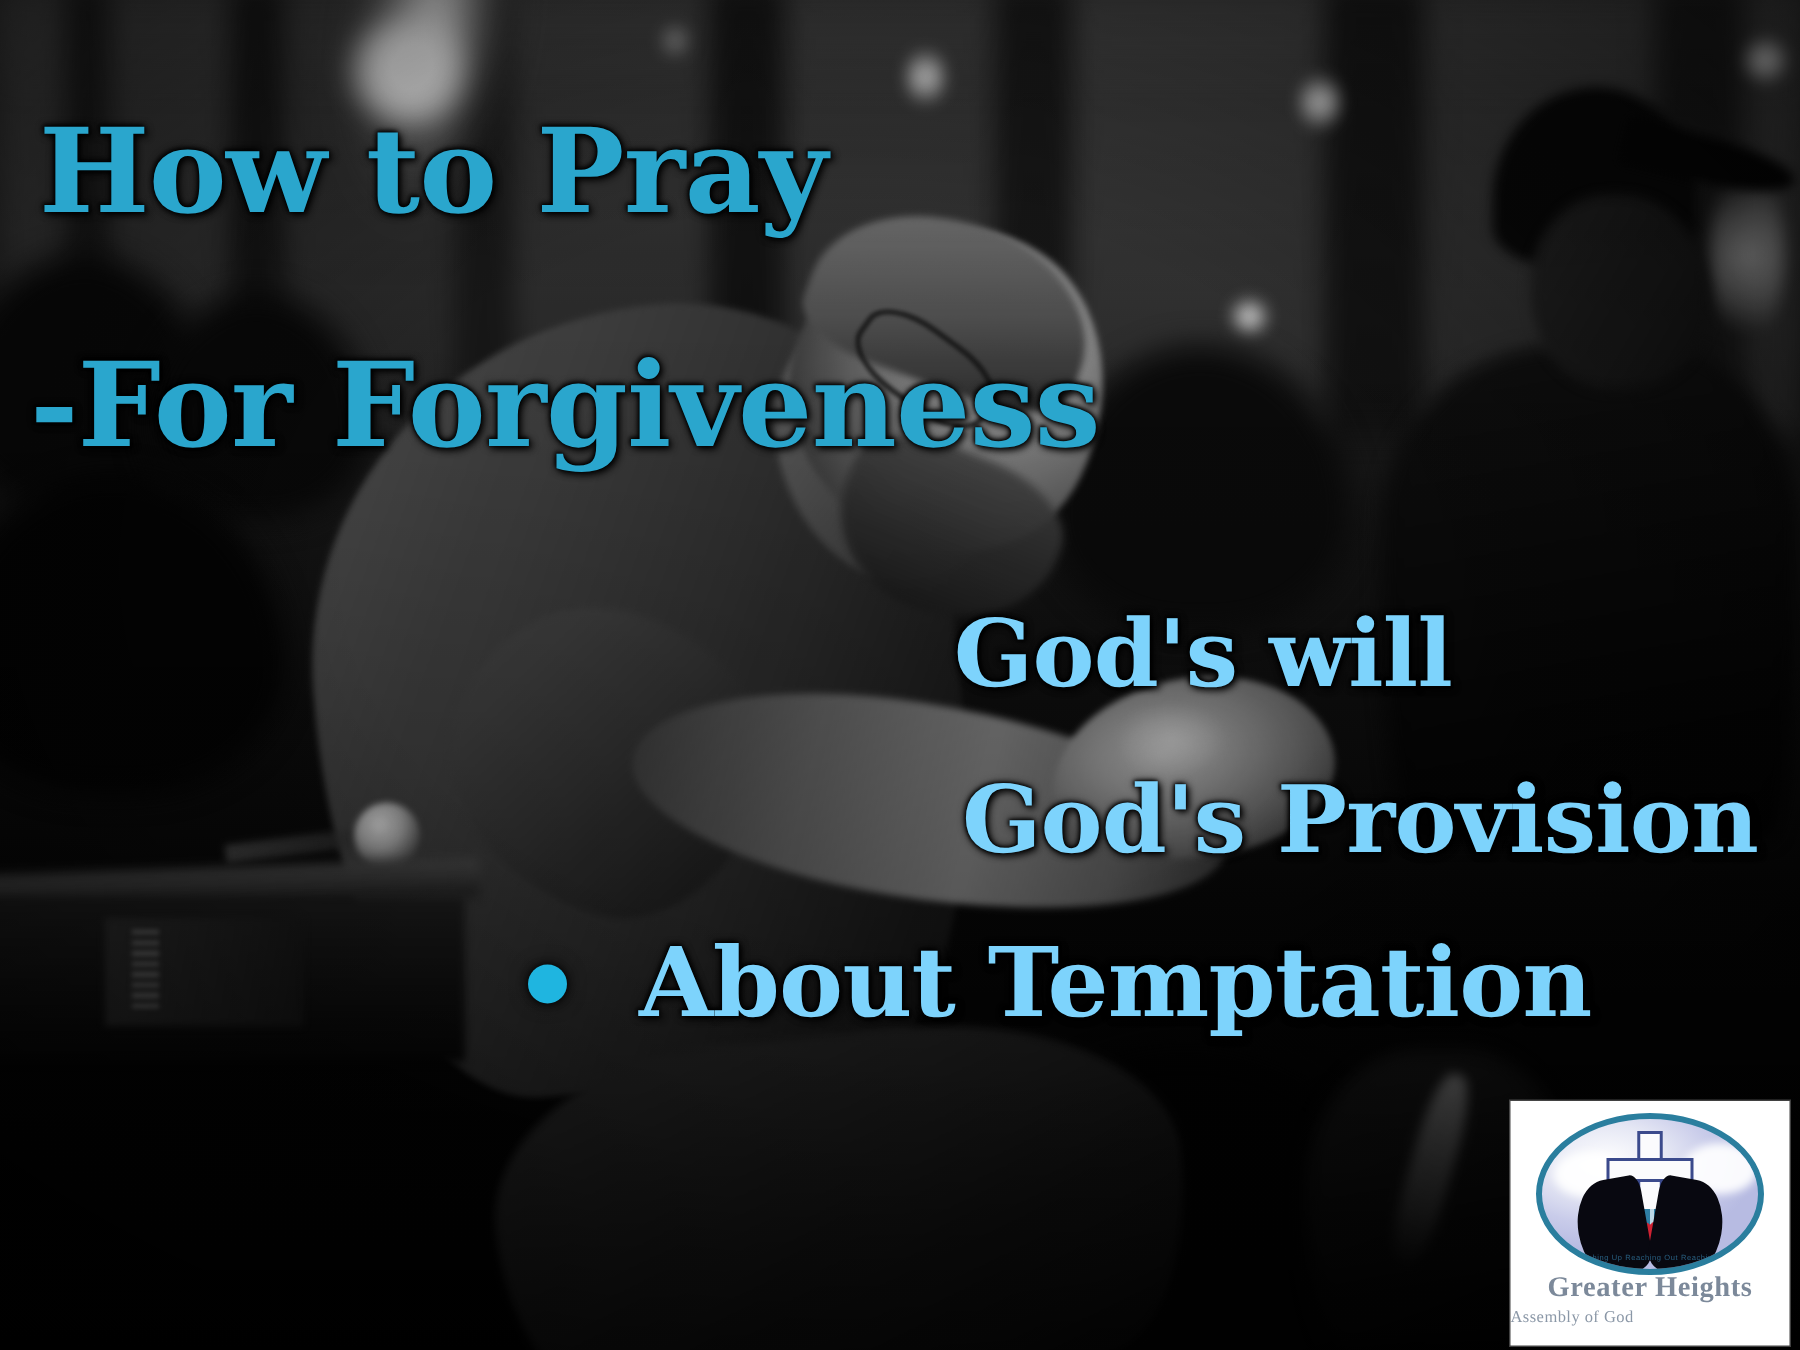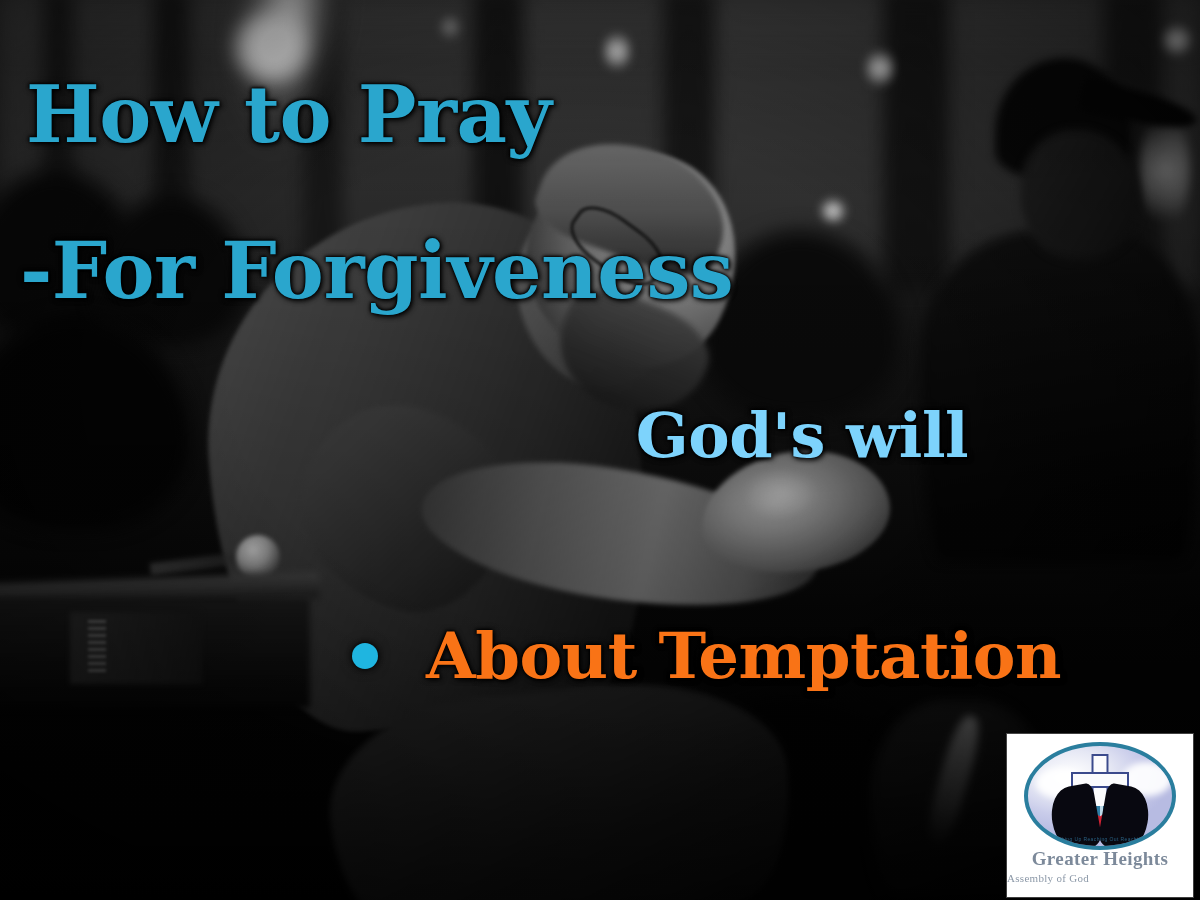--- a/index.html
+++ b/index.html
@@ -372,21 +372,21 @@
     height: 26px;
     border-radius: 50%;
     background: #1fb5e0;
     box-shadow: 0 0 5px rgba(0,0,0,.9), 0 0 12px rgba(0,0,0,.7);
     flex: 0 0 auto;
   }
   .bullet-line {
     position: static;
     font-size: 64px;
     line-height: 1;
-    color: #f97316;
+    color: #7dd3fc;
   }
 
   .footer-text {
     left: 38px;
     top: 820px;
     font-size: 44px;
     line-height: 1;
     color: #2296bb;
   }
 
@@ -592,20 +592,21 @@
   <div class="vignette"></div>
 
   <div class="txt-layer">
 
     <div id="line-title" class="headline">How to Pray</div>
 
     <div id="line-subject" class="headline">-For Forgiveness</div>
 
     <div id="line-will" class="subhead">God's will</div>
 
+    <div id="line-provision" class="subhead">God's Provision</div>
 
     <div class="bullet-row">
       <span class="bullet-dot"></span>
       <span class="bullet-line">About Temptation</span>
     </div>
 
   </div>
 
   <div class="logo-card">
     <div class="logo-badge">

